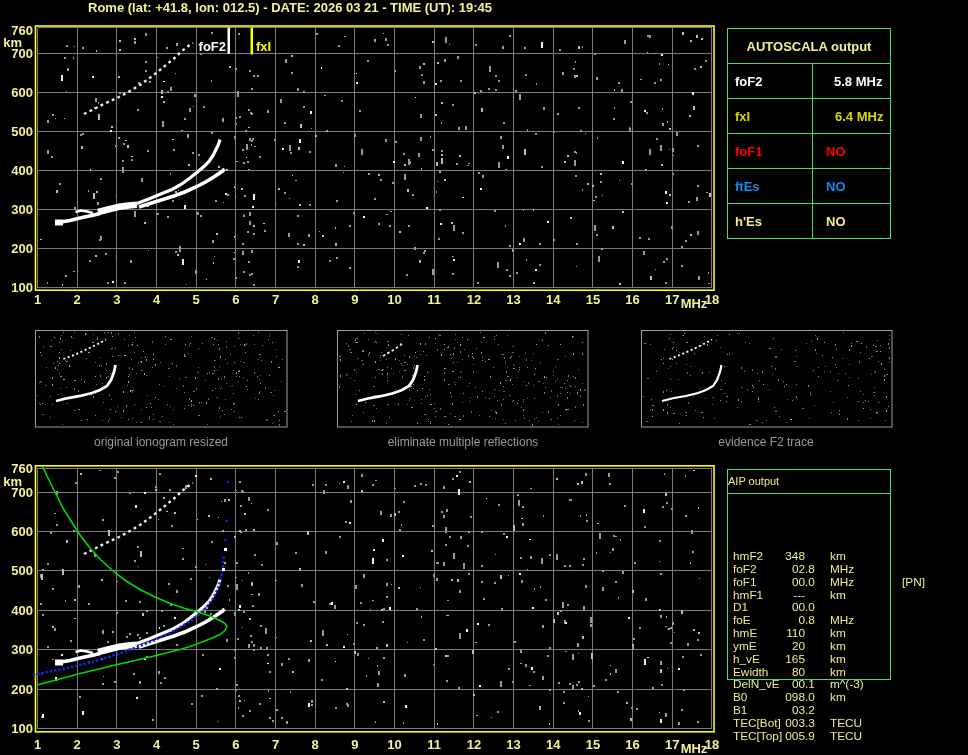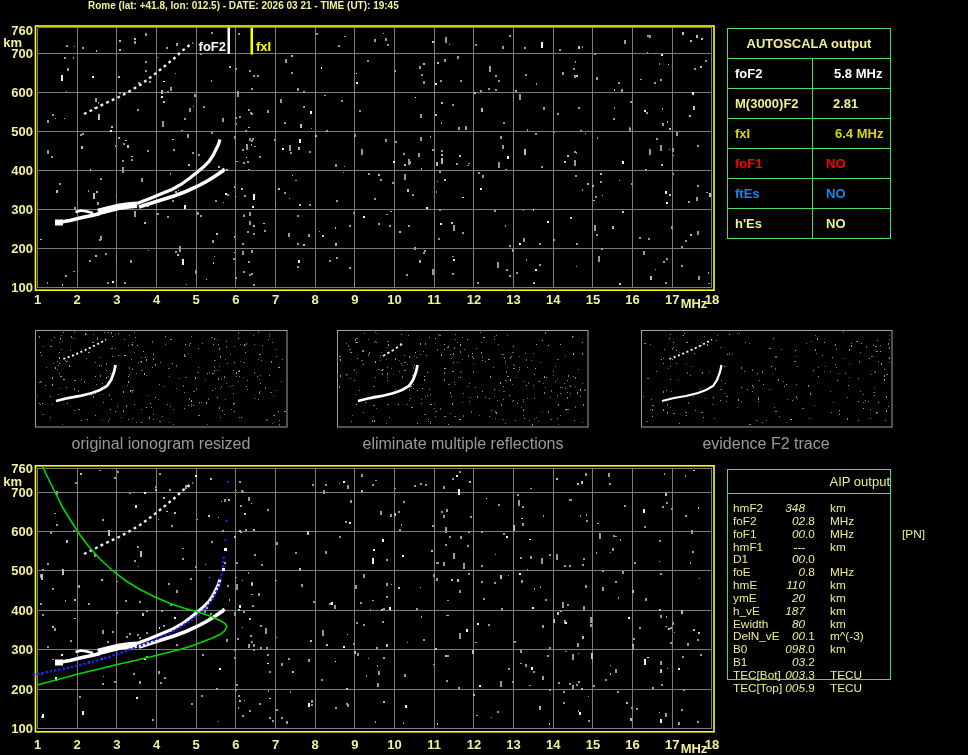--- a/index.html
+++ b/index.html
@@ -1,39 +1,39 @@
 <!DOCTYPE html>
 <html><head><meta charset="utf-8"><style>
 html,body{margin:0;padding:0;background:#000;}
 body{width:968px;height:755px;position:relative;overflow:hidden;
  font-family:"Liberation Sans",sans-serif;}
 svg text{font-family:"Liberation Sans",sans-serif;}
 .yl{font-size:13px;font-weight:bold;fill:#f2f29a;}
 #title{position:absolute;left:88px;top:0px;color:#f2f29a;font-weight:bold;
- font-size:10px;white-space:nowrap;}
-.cap{position:absolute;top:435px;color:#9a9a9a;font-size:16px;white-space:nowrap;
+ font-size:13px;white-space:nowrap;}
+.cap{position:absolute;top:435px;color:#9a9a9a;font-size:12px;white-space:nowrap;
  transform:translateX(-50%);}
 #autoscala{position:absolute;left:727px;top:28px;width:164px;height:211px;
  border:1px solid #4ade64;box-sizing:border-box;display:flex;flex-direction:column;
  font-size:13px;font-weight:bold;}
 .ahead{flex:1;display:flex;align-items:center;justify-content:center;color:#f0f096;
  border-bottom:1px solid #4ade64;}
 .arow{flex:1;display:flex;border-bottom:1px solid #4ade64;}
 .arow:last-child{border-bottom:none;}
 .ac1{width:85px;border-right:1px solid #4ade64;display:flex;align-items:center;
  padding-left:7px;box-sizing:border-box;}
 .ac2{flex:1;display:flex;align-items:center;box-sizing:border-box;}
 #aipbox{position:absolute;left:727px;top:469px;width:164px;height:211px;
  border:1px solid #4ade64;box-sizing:border-box;}
-.aiphead{height:23px;line-height:23px;text-align:right;color:#eded8f;font-size:13px;
+.aiphead{height:23px;line-height:23px;text-align:left;color:#eded8f;font-size:11px;
  border-bottom:1px solid #4ade64;}
 #aiptext{position:absolute;left:733px;top:502px;color:#eded8f;font-size:11.8px;}
 .ar{height:12.85px;line-height:12.85px;white-space:nowrap;}
-.al{display:inline-block;width:52px;}
-.ai{display:inline-block;width:20px;text-align:right;font-style:italic;}
+.al{display:inline-block;width:52px;margin-top:48px;}
+.ai{display:inline-block;width:20px;text-align:right;}
 .af{display:inline-block;width:10px;}
 .au{display:inline-block;width:33px;margin-left:15px;}
 .ap{display:inline-block;padding-left:39px;}
 </style></head><body>
 <svg width="968" height="755" style="position:absolute;left:0;top:0">
 <rect x="35.5" y="26" width="678.5" height="264.2" fill="none" stroke="#ffff00" stroke-width="1.6"></rect>
 <path stroke="#7b7b7b" fill="none" shape-rendering="crispEdges" d="M37.5 27.5V287.5M77.2 27.5V287.5M116.8 27.5V287.5M156.5 27.5V287.5M196.2 27.5V287.5M235.9 27.5V287.5M275.5 27.5V287.5M315.2 27.5V287.5M354.9 27.5V287.5M394.5 27.5V287.5M434.2 27.5V287.5M473.9 27.5V287.5M513.5 27.5V287.5M553.2 27.5V287.5M592.9 27.5V287.5M632.6 27.5V287.5M672.2 27.5V287.5M711.9 27.5V287.5M37.5 287.5H711.9M37.5 248.5H711.9M37.5 209.5H711.9M37.5 170.5H711.9M37.5 131.5H711.9M37.5 92.5H711.9M37.5 53.5H711.9M37.5 27.5H711.9"></path>
 <path fill="#9a9a9a" d="M343 172h1v1h-1zM380 179h2v2h-2zM462 232h2v2h-2zM100 236h2v4h-2zM698 276h2v4h-2zM145 33h2v3h-2zM167 91h2v2h-2zM335 244h2v2h-2zM374 198h2v2h-2zM708 283h2v1h-2zM251 88h2v2h-2zM553 132h2v1h-2zM681 246h2v2h-2zM649 149h2v6h-2zM88 190h1v2h-1zM119 92h2v2h-2zM574 75h2v3h-2zM167 216h2v2h-2zM118 137h2v2h-2zM181 130h2v1h-2zM107 282h2v2h-2zM557 113h2v2h-2zM100 178h2v2h-2zM289 145h2v6h-2zM424 250h2v2h-2zM648 238h2v2h-2zM631 183h2v2h-2zM65 275h2v2h-2zM212 240h2v3h-2zM157 213h2v2h-2zM414 247h2v3h-2zM654 82h2v2h-2zM338 45h2v2h-2zM696 197h2v4h-2zM509 275h2v2h-2zM319 231h1v1h-1zM458 127h2v3h-2zM527 129h1v2h-1zM59 183h2v2h-2zM211 32h2v2h-2zM175 73h1v1h-1zM336 257h2v2h-2zM629 128h2v3h-2zM516 272h2v2h-2zM341 100h2v2h-2zM697 145h2v2h-2zM624 40h2v4h-2zM247 231h2v2h-2zM344 36h2v1h-2zM134 41h2v3h-2zM498 80h2v2h-2zM47 150h2v4h-2zM222 118h2v4h-2zM672 148h2v4h-2zM523 238h2v4h-2zM613 118h2v2h-2zM408 225h2v2h-2zM582 46h1v2h-1zM264 230h2v2h-2zM386 214h2v1h-2zM673 155h1v1h-1zM468 163h2v1h-2zM179 246h2v6h-2zM423 81h2v3h-2zM445 37h2v6h-2zM308 234h2v3h-2zM502 46h2v3h-2zM681 265h2v2h-2zM359 110h2v2h-2zM659 63h1v2h-1zM170 87h2v4h-2zM122 160h2v2h-2zM395 141h2v2h-2zM394 70h2v2h-2zM467 165h2v1h-2zM186 284h1v1h-1zM200 215h2v2h-2zM597 137h1v2h-1zM309 204h2v2h-2zM497 262h2v6h-2zM378 223h2v2h-2zM166 47h2v2h-2zM409 161h2v3h-2zM349 225h2v2h-2zM385 139h2v3h-2zM509 245h2v2h-2zM535 133h2v2h-2zM512 249h2v3h-2zM505 225h1v2h-1zM524 47h2v2h-2zM47 120h2v3h-2zM195 270h2v4h-2zM482 175h2v3h-2zM211 132h2v2h-2zM408 159h2v6h-2zM706 192h2v1h-2zM147 150h2v2h-2zM449 44h1v1h-1zM392 182h2v2h-2zM478 172h2v2h-2zM238 33h2v2h-2zM89 260h2v2h-2zM444 59h2v3h-2zM176 43h2v3h-2zM336 200h2v2h-2zM430 136h1v2h-1zM708 272h1v2h-1zM116 257h1v2h-1zM280 99h2v4h-2zM436 191h1v2h-1zM66 45h2v2h-2zM457 56h2v3h-2zM97 202h2v3h-2zM290 152h2v2h-2zM539 243h2v2h-2zM582 189h1v2h-1zM324 95h2v1h-2zM477 282h2v2h-2zM539 264h2v2h-2zM105 253h2v2h-2zM418 153h2v4h-2zM559 49h2v2h-2zM94 107h1v2h-1zM285 59h2v4h-2zM655 269h1v1h-1zM578 107h2v2h-2zM666 258h2v2h-2zM284 122h2v2h-2zM170 173h1v2h-1zM630 101h2v2h-2zM404 174h2v6h-2zM389 225h2v2h-2zM688 201h2v2h-2zM523 210h1v1h-1zM598 256h2v6h-2zM390 211h2v1h-2zM291 72h2v2h-2zM235 277h2v2h-2zM116 195h1v2h-1zM64 57h2v2h-2zM197 212h2v3h-2zM248 169h2v1h-2zM214 256h1v1h-1zM406 274h2v2h-2zM73 271h2v1h-2zM480 90h2v2h-2zM288 233h2v4h-2zM145 70h2v2h-2zM95 98h2v4h-2zM361 149h2v6h-2zM614 107h1v2h-1zM654 53h2v1h-2zM248 109h2v2h-2zM353 212h2v2h-2zM595 196h2v2h-2zM515 90h2v3h-2zM47 282h1v2h-1zM452 104h2v2h-2zM239 116h2v2h-2zM211 80h1v2h-1zM673 173h1v2h-1zM594 53h2v2h-2zM494 210h2v2h-2zM600 181h2v2h-2zM145 61h2v2h-2zM656 138h2v2h-2zM553 239h2v2h-2zM316 33h2v2h-2zM697 231h2v4h-2zM52 114h2v2h-2zM645 169h2v2h-2zM134 211h2v6h-2zM460 80h2v2h-2zM130 260h2v3h-2zM233 258h2v2h-2zM596 77h2v3h-2zM295 180h2v1h-2zM173 149h2v2h-2zM421 74h2v2h-2zM420 114h2v4h-2zM489 66h2v6h-2zM354 134h2v3h-2zM601 248h2v2h-2zM419 260h2v3h-2zM329 260h2v2h-2zM526 259h1v2h-1zM543 107h2v3h-2zM123 143h2v2h-2zM74 207h2v3h-2zM245 130h2v2h-2zM122 167h2v6h-2zM203 106h2v2h-2zM639 237h2v2h-2zM640 79h2v1h-2zM73 57h1v2h-1zM643 251h2v4h-2zM506 269h2v2h-2zM189 108h2v4h-2zM289 198h1v1h-1zM193 106h1v1h-1zM335 164h2v3h-2zM98 102h1v2h-1zM297 266h2v2h-2zM412 194h2v2h-2zM498 162h2v6h-2zM562 72h2v3h-2zM198 154h2v2h-2zM374 39h2v3h-2zM423 252h2v2h-2zM51 156h2v2h-2zM421 168h1v2h-1zM137 109h2v2h-2zM456 163h2v2h-2zM99 239h2v2h-2zM80 134h2v2h-2zM66 91h1v1h-1zM303 106h2v2h-2zM194 94h2v3h-2zM349 267h2v2h-2zM697 185h2v2h-2zM475 44h2v2h-2zM619 180h1v1h-1zM184 118h2v2h-2zM149 81h2v2h-2zM246 144h2v6h-2zM618 82h2v2h-2zM503 122h2v2h-2zM519 98h2v2h-2zM647 35h2v2h-2zM387 44h2v2h-2zM67 68h2v3h-2zM249 138h2v3h-2zM513 96h1v2h-1zM138 82h2v2h-2zM311 128h1v1h-1zM235 117h2v2h-2zM621 89h2v3h-2zM326 130h2v2h-2zM259 156h2v2h-2zM309 151h2v2h-2zM200 53h2v2h-2zM141 178h2v4h-2zM509 35h2v2h-2zM82 133h2v2h-2zM432 149h2v2h-2zM55 118h1v1h-1zM215 200h2v2h-2zM452 273h2v2h-2zM671 226h2v3h-2zM629 127h1v1h-1zM131 159h2v2h-2zM694 68h2v2h-2zM495 89h2v2h-2zM303 91h2v2h-2zM249 212h2v4h-2zM685 240h2v2h-2zM368 173h2v2h-2zM541 166h2v2h-2zM257 75h2v2h-2zM82 47h2v2h-2zM115 145h1v2h-1zM148 250h1v1h-1zM210 159h1v2h-1zM519 94h2v4h-2zM420 137h2v4h-2zM596 234h2v2h-2zM488 88h2v2h-2zM432 269h2v6h-2zM500 136h2v3h-2zM665 282h2v2h-2zM705 60h2v2h-2zM403 153h2v2h-2zM576 243h2v2h-2zM453 225h2v6h-2zM505 169h2v1h-2zM157 57h1v1h-1zM367 60h2v2h-2zM419 66h2v3h-2zM192 152h2v2h-2zM74 46h1v1h-1zM175 251h2v2h-2zM580 130h2v2h-2zM525 74h2v2h-2zM247 161h2v2h-2zM594 225h2v6h-2zM676 132h2v4h-2zM649 35h2v3h-2zM284 192h2v2h-2zM646 112h2v2h-2zM536 83h1v2h-1zM495 75h2v2h-2zM274 139h2v2h-2zM187 134h2v4h-2zM223 202h1v1h-1zM162 121h2v6h-2zM465 126h2v4h-2zM452 256h2v1h-2zM502 145h2v4h-2zM297 88h2v3h-2zM385 38h2v3h-2zM437 181h1v1h-1zM354 283h1v2h-1zM124 282h2v2h-2zM574 160h2v6h-2zM344 166h1v1h-1zM227 194h2v2h-2zM573 68h2v2h-2zM172 200h2v2h-2zM267 110h2v3h-2zM243 215h2v2h-2zM243 162h2v2h-2zM244 195h2v2h-2zM244 214h1v2h-1zM242 149h2v2h-2zM242 243h2v2h-2zM243 271h2v2h-2zM242 251h2v4h-2zM251 144h1v2h-1zM249 70h2v2h-2zM249 274h2v2h-2zM250 112h2v2h-2zM251 113h2v2h-2zM251 250h2v3h-2zM248 261h2v2h-2zM249 221h2v4h-2zM251 273h2v2h-2zM252 138h2v2h-2zM254 146h2v1h-2zM253 284h2v2h-2zM251 140h2v2h-2zM253 75h2v2h-2zM253 233h2v2h-2zM234 136h2v3h-2zM234 236h2v2h-2zM234 186h2v2h-2zM236 123h1v2h-1zM235 68h2v2h-2zM236 161h2v1h-2zM237 91h2v6h-2zM439 209h2v2h-2zM438 238h2v2h-2zM441 122h1v2h-1zM441 150h2v2h-2zM439 170h2v3h-2zM440 80h2v2h-2zM662 108h1v2h-1zM660 145h2v6h-2zM663 261h2v2h-2zM662 123h2v3h-2zM660 79h2v2h-2zM669 149h1v1h-1zM575 61h1v2h-1zM576 266h1v1h-1zM576 152h1v2h-1zM574 151h2v2h-2zM575 175h2v2h-2zM297 243h2v2h-2zM297 215h2v2h-2z"></path>
 <path fill="#bdbdbd" d="M98 114h2v6h-2zM690 234h2v2h-2zM423 63h2v2h-2zM134 38h2v2h-2zM90 169h1v2h-1zM533 209h1v2h-1zM275 204h1v1h-1zM93 193h2v6h-2zM335 243h2v2h-2zM172 139h2v1h-2zM131 156h2v1h-2zM459 155h2v2h-2zM451 222h2v2h-2zM647 52h1v1h-1zM127 145h2v3h-2zM292 175h1v1h-1zM399 231h2v2h-2zM188 164h2v2h-2zM248 127h2v1h-2zM125 140h2v1h-2zM278 188h2v2h-2zM614 89h1v2h-1zM383 33h1v1h-1zM441 158h2v6h-2zM213 262h1v2h-1zM585 133h1v1h-1zM709 193h2v4h-2zM696 35h2v3h-2zM291 55h2v2h-2zM144 222h2v2h-2zM524 149h2v6h-2zM206 279h1v1h-1zM229 66h2v2h-2zM600 173h2v2h-2zM578 46h2v3h-2zM96 50h1v2h-1zM96 191h2v2h-2zM474 92h2v2h-2zM593 200h2v1h-2zM81 146h2v3h-2zM163 101h2v2h-2zM218 166h2v2h-2zM40 239h2v1h-2zM404 164h2v2h-2zM111 126h2v2h-2zM592 185h2v2h-2zM587 183h2v2h-2zM481 108h2v4h-2zM650 276h2v4h-2zM322 235h2v2h-2zM419 260h2v2h-2zM432 41h2v2h-2zM175 191h2v2h-2zM161 90h2v4h-2zM441 102h2v2h-2zM226 169h2v2h-2zM701 38h2v2h-2zM564 161h2v2h-2zM335 227h1v2h-1zM216 233h2v2h-2zM147 206h2v1h-2zM690 40h2v2h-2zM700 66h2v2h-2zM62 284h1v2h-1zM303 244h2v2h-2zM667 121h1v2h-1zM95 255h2v2h-2zM56 190h2v3h-2zM693 106h2v4h-2zM315 135h2v2h-2zM407 189h2v3h-2zM689 115h2v2h-2zM263 223h2v1h-2zM119 40h2v2h-2zM619 283h2v2h-2zM119 49h2v2h-2zM682 32h2v3h-2zM570 217h2v2h-2zM300 124h2v4h-2zM177 254h2v2h-2zM378 174h2v2h-2zM533 282h2v2h-2zM602 195h1v1h-1zM622 211h2v2h-2zM567 155h2v2h-2zM612 226h2v3h-2zM64 118h1v1h-1zM118 76h2v2h-2zM178 190h1v1h-1zM241 188h2v2h-2zM253 225h2v2h-2zM234 252h1v1h-1zM437 62h2v2h-2zM435 114h2v2h-2zM436 162h2v4h-2zM444 179h2v2h-2zM441 154h2v2h-2zM661 164h2v2h-2zM669 128h2v2h-2zM669 194h2v2h-2zM668 64h1v1h-1zM576 75h2v2h-2zM298 147h2v3h-2zM299 204h2v2h-2z"></path>
 <path fill="#f0f0f0" d="M535 269h2v2h-2zM363 216h2v2h-2zM507 156h2v3h-2zM462 197h2v1h-2zM182 259h2v6h-2zM644 110h2v2h-2zM163 81h2v1h-2zM661 54h2v2h-2zM440 223h2v2h-2zM541 42h2v6h-2zM692 92h2v3h-2zM321 67h1v2h-1zM393 161h2v2h-2zM622 161h2v3h-2zM110 130h2v2h-2zM519 243h2v2h-2zM426 207h2v2h-2zM282 148h2v2h-2zM415 97h1v1h-1zM61 75h2v6h-2zM547 221h2v2h-2zM246 157h1v1h-1zM356 82h2v2h-2zM356 73h1v1h-1zM225 193h2v2h-2zM161 96h2v2h-2zM184 205h2v4h-2zM92 76h2v2h-2zM480 188h2v2h-2zM310 111h2v3h-2zM112 281h2v2h-2zM453 259h2v2h-2zM253 194h2v6h-2zM252 206h2v2h-2zM235 196h1v1h-1zM435 83h2v2h-2zM666 202h2v2h-2zM665 191h2v3h-2zM298 260h2v3h-2zM299 139h2v4h-2z"></path>
@@ -142,24 +142,20 @@
 <div id="title">Rome (lat: +41.8, lon: 012.5) - DATE: 2026 03 21 - TIME (UT): 19:45</div>
 <div class="cap" style="left:161px">original ionogram resized</div>
 <div class="cap" style="left:463px">eliminate multiple reflections</div>
 <div class="cap" style="left:766px">evidence F2 trace</div>
 <div id="autoscala">
 <div class="ahead">AUTOSCALA output</div>
 <div class="arow" style="color:#ffffff">
       <div class="ac1">foF2</div>
       <div class="ac2" style="padding-left:21px">5.8 MHz</div>
     </div>
-<div class="arow" style="color:#f0f096">
-      <div class="ac1">M(3000)F2</div>
-      <div class="ac2" style="padding-left:20px">2.81</div>
-    </div>
 <div class="arow" style="color:#d8d800">
       <div class="ac1">fxI</div>
       <div class="ac2" style="padding-left:22px">6.4 MHz</div>
     </div>
 <div class="arow" style="color:#ff0000">
       <div class="ac1">foF1</div>
       <div class="ac2" style="padding-left:13px">NO</div>
     </div>
 <div class="arow" style="color:#1588e8">
       <div class="ac1">ftEs</div>
@@ -175,19 +171,19 @@
   </div>
 <div id="aiptext">
 <div class="ar"><span class="al">hmF2</span><span class="ai">348</span><span class="af"></span><span class="au">km</span><span class="ap"></span></div>
 <div class="ar"><span class="al">foF2</span><span class="ai">02</span><span class="af">.8</span><span class="au">MHz</span><span class="ap"></span></div>
 <div class="ar"><span class="al">foF1</span><span class="ai">00</span><span class="af">.0</span><span class="au">MHz</span><span class="ap">[PN]</span></div>
 <div class="ar"><span class="al">hmF1</span><span class="ai">---</span><span class="af"></span><span class="au">km</span><span class="ap"></span></div>
 <div class="ar"><span class="al">D1</span><span class="ai">00</span><span class="af">.0</span><span class="au"></span><span class="ap"></span></div>
 <div class="ar"><span class="al">foE</span><span class="ai">0</span><span class="af">.8</span><span class="au">MHz</span><span class="ap"></span></div>
 <div class="ar"><span class="al">hmE</span><span class="ai">110</span><span class="af"></span><span class="au">km</span><span class="ap"></span></div>
 <div class="ar"><span class="al">ymE</span><span class="ai">20</span><span class="af"></span><span class="au">km</span><span class="ap"></span></div>
-<div class="ar"><span class="al">h_vE</span><span class="ai">187</span><span class="af"></span><span class="au">km</span><span class="ap"></span></div>
+<div class="ar"><span class="al">h_vE</span><span class="ai">165</span><span class="af"></span><span class="au">km</span><span class="ap"></span></div>
 <div class="ar"><span class="al">Ewidth</span><span class="ai">80</span><span class="af"></span><span class="au">km</span><span class="ap"></span></div>
 <div class="ar"><span class="al">DelN_vE</span><span class="ai">00</span><span class="af">.1</span><span class="au">m^(-3)</span><span class="ap"></span></div>
 <div class="ar"><span class="al">B0</span><span class="ai">098</span><span class="af">.0</span><span class="au">km</span><span class="ap"></span></div>
 <div class="ar"><span class="al">B1</span><span class="ai">03</span><span class="af">.2</span><span class="au"></span><span class="ap"></span></div>
 <div class="ar"><span class="al">TEC[Bot]</span><span class="ai">003</span><span class="af">.3</span><span class="au">TECU</span><span class="ap"></span></div>
 <div class="ar"><span class="al">TEC[Top]</span><span class="ai">005</span><span class="af">.9</span><span class="au">TECU</span><span class="ap"></span></div>
 </div>
 </body></html>

